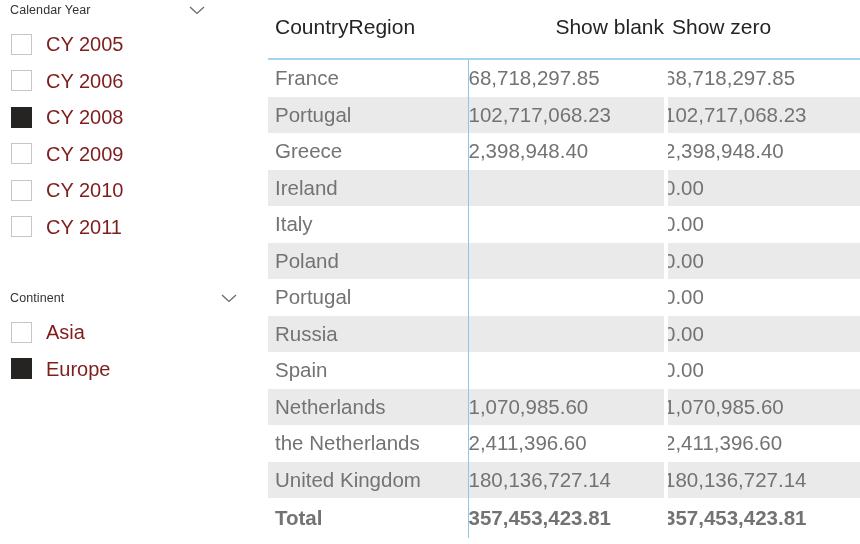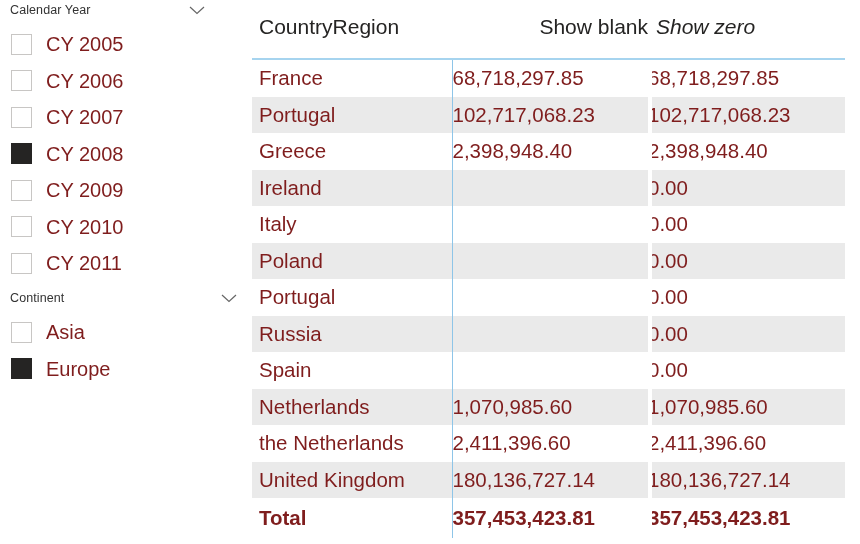--- a/index.html
+++ b/index.html
@@ -93,47 +93,48 @@
     left: 252px;
     top: 0;
     width: 600px;
     height: 544px;
   }
 
   .tbl {
     width: 593px;
     border-collapse: collapse;
     table-layout: fixed;
+    margin-left: 16px;
   }
   .tbl col.c-name { width: 200px; }
   .tbl col.c-blank { width: 196px; }
   .tbl col.c-zero  { width: 197px; }
 
   thead th {
     font-weight: 400;
     font-size: 21px;
     color: #252423;
     text-align: left;
     padding: 0 0 0 7px;
     height: 53px;
     vertical-align: middle;
     white-space: nowrap;
   }
   thead th.h-blank { padding-left: 11px; text-align: right; }
-  thead th.h-zero  { padding-left: 8px; font-style: italic; }
+  thead th.h-zero  { padding-left: 8px; }
 
   thead tr.header-rule th {
     height: 5px;
     padding: 0;
     border-bottom: 2px solid #a6d4ef;
   }
 
   tbody td {
     font-size: 20.5px;
-    color: #7f1d1d;
+    color: #737373;
     height: 36.5px;
     padding: 0;
     vertical-align: middle;
     white-space: nowrap;
     font-weight: 400;
   }
   td.cell-name {
     padding-left: 7px;
     text-align: left;
   }
@@ -175,24 +176,20 @@
           </svg>
         </div></div>
       <div class="slicer-list">
         <div class="slicer-item">
           <span class="cbox"></span>
           <span class="slicer-label">CY 2005</span>
         </div>
         <div class="slicer-item">
           <span class="cbox"></span>
           <span class="slicer-label">CY 2006</span>
-        </div>
-        <div class="slicer-item">
-          <span class="cbox"></span>
-          <span class="slicer-label">CY 2007</span>
         </div>
         <div class="slicer-item">
           <span class="cbox checked"></span>
           <span class="slicer-label">CY 2008</span>
         </div>
         <div class="slicer-item">
           <span class="cbox"></span>
           <span class="slicer-label">CY 2009</span>
         </div>
         <div class="slicer-item">

